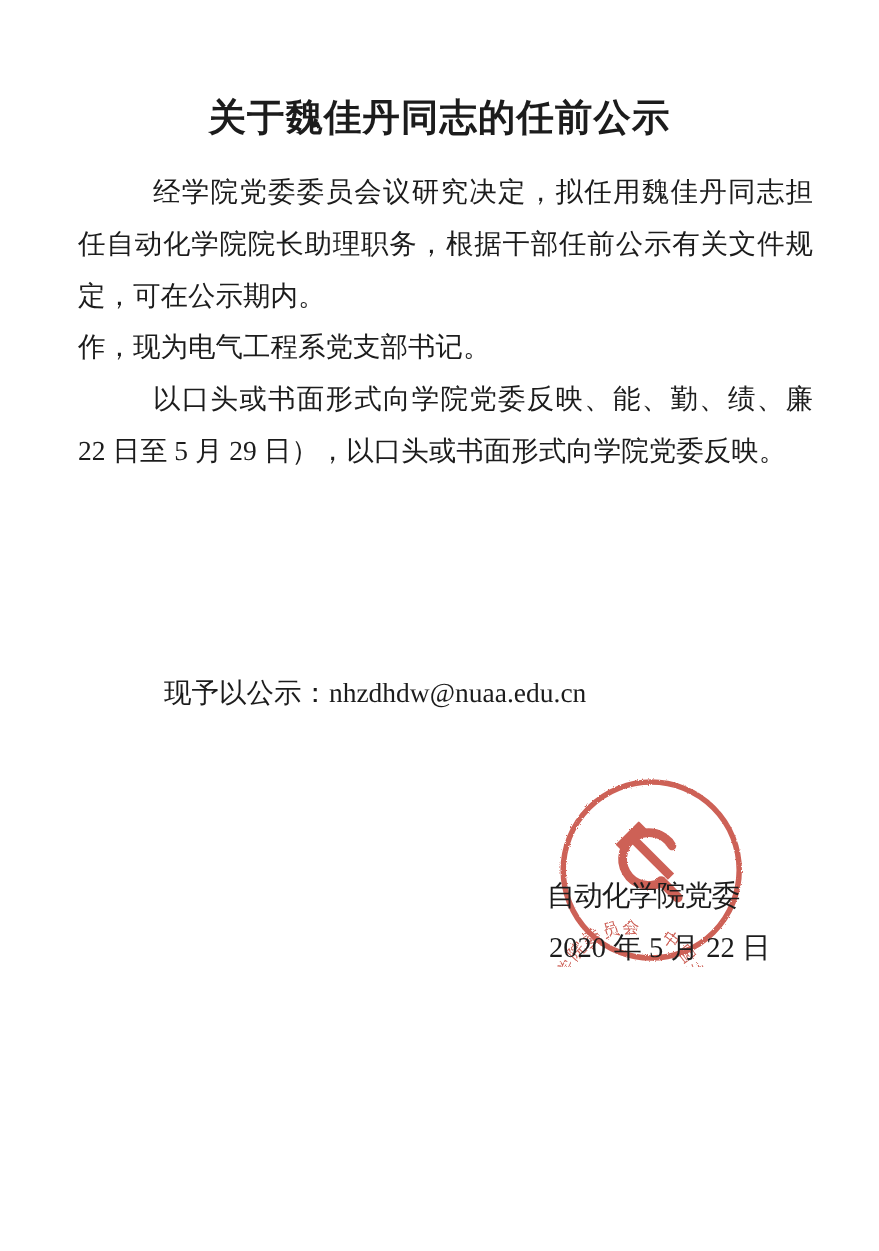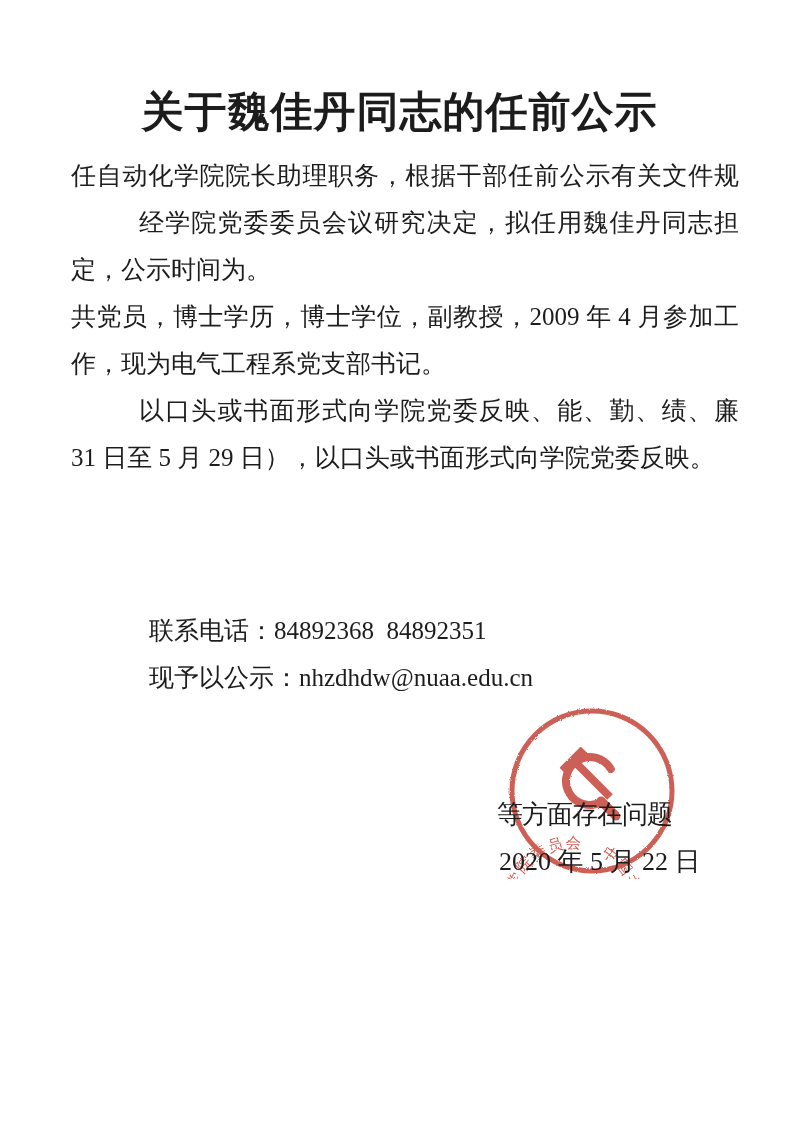--- a/index.html
+++ b/index.html
@@ -12,21 +12,21 @@
     font-family: "Liberation Serif", "DejaVu Serif", serif;
     color: #1c1c1c;
   }
   .title {
     position: absolute;
     top: 84px;
     left: 0;
     right: 0;
     margin: 0;
     text-align: center;
-    font-size: 42px;
+    font-size: 34px;
     font-weight: bold;
     letter-spacing: 1px;
     font-family: "Liberation Serif", "DejaVu Serif", serif;
   }
   .body-text {
     position: absolute;
     top: 152px;
     left: 71px;
     width: 668px;
     font-size: 25px;
@@ -83,36 +83,34 @@
 </style>
 </head>
 <body>
 
 <div class="page">
 
   <h1 class="title">关于魏佳丹同志的任前公示</h1>
 
   <div class="body-text">
     <div class="para">
+      <div class="line just first">经学院党委委员会议研究决定，拟任用魏佳丹同志担</div>
       <div class="line just">任自动化学院院长助理职务，根据干部任前公示有关文件规</div>
-      <div class="line just first">经学院党委委员会议研究决定，拟任用魏佳丹同志担</div>
-      <div class="line">定，公示时间为。</div>
+      <div class="line">定，可在公示期内。</div>
     </div>
     <div class="para">
-      <div class="line just">共党员，博士学历，博士学位，副教授，2009 年 4 月参加工</div>
       <div class="line">作，现为电气工程系党支部书记。</div>
     </div>
     <div class="para">
       <div class="line just first">以口头或书面形式向学院党委反映、能、勤、绩、廉</div>
-      <div class="line">31 日至 5 月 29 日），以口头或书面形式向学院党委反映。</div>
+      <div class="line">22 日至 5 月 29 日），以口头或书面形式向学院党委反映。</div>
     </div>
   </div>
 
   <div class="contact">
-    <div class="contact-line">联系电话：84892368  84892351</div>
     <div class="contact-line">现予以公示：nhzdhdw@nuaa.edu.cn</div>
   </div>
 
   <svg class="seal" width="176" height="176" viewBox="0 0 176 176" xmlns="http://www.w3.org/2000/svg">
     <defs>
       <filter id="rough" x="-10%" y="-10%" width="120%" height="120%">
         <feTurbulence type="fractalNoise" baseFrequency="0.9" numOctaves="2" result="n"></feTurbulence>
         <feDisplacementMap in="SourceGraphic" in2="n" scale="2.4"></feDisplacementMap>
       </filter>
       <path id="ringpath" d="M 88,148 A 60,60 0 1 1 87.7,147.9" fill="none"></path>
@@ -124,16 +122,16 @@
       </text>
       <g stroke="#c5463b">
         <path d="M 106.8,66 A 24,24 0 1 0 98,98.8" fill="none" stroke-width="8" stroke-linecap="round"></path>
         <path d="M 97,98 L 112,113" fill="none" stroke-width="9" stroke-linecap="round"></path>
         <path d="M 70,58 L 106,94" fill="none" stroke-width="8" stroke-linecap="butt"></path>
         <rect x="55" y="52.5" width="30" height="11" rx="1" stroke="none" transform="rotate(-45 70 58)" fill="#c5463b"></rect>
       </g>
     </g>
   </svg>
 
-  <div class="signature">等方面存在问题</div>
+  <div class="signature">自动化学院党委</div>
   <div class="date">2020 年 5 月 22 日</div>
 
 </div>
 
 </body></html>

